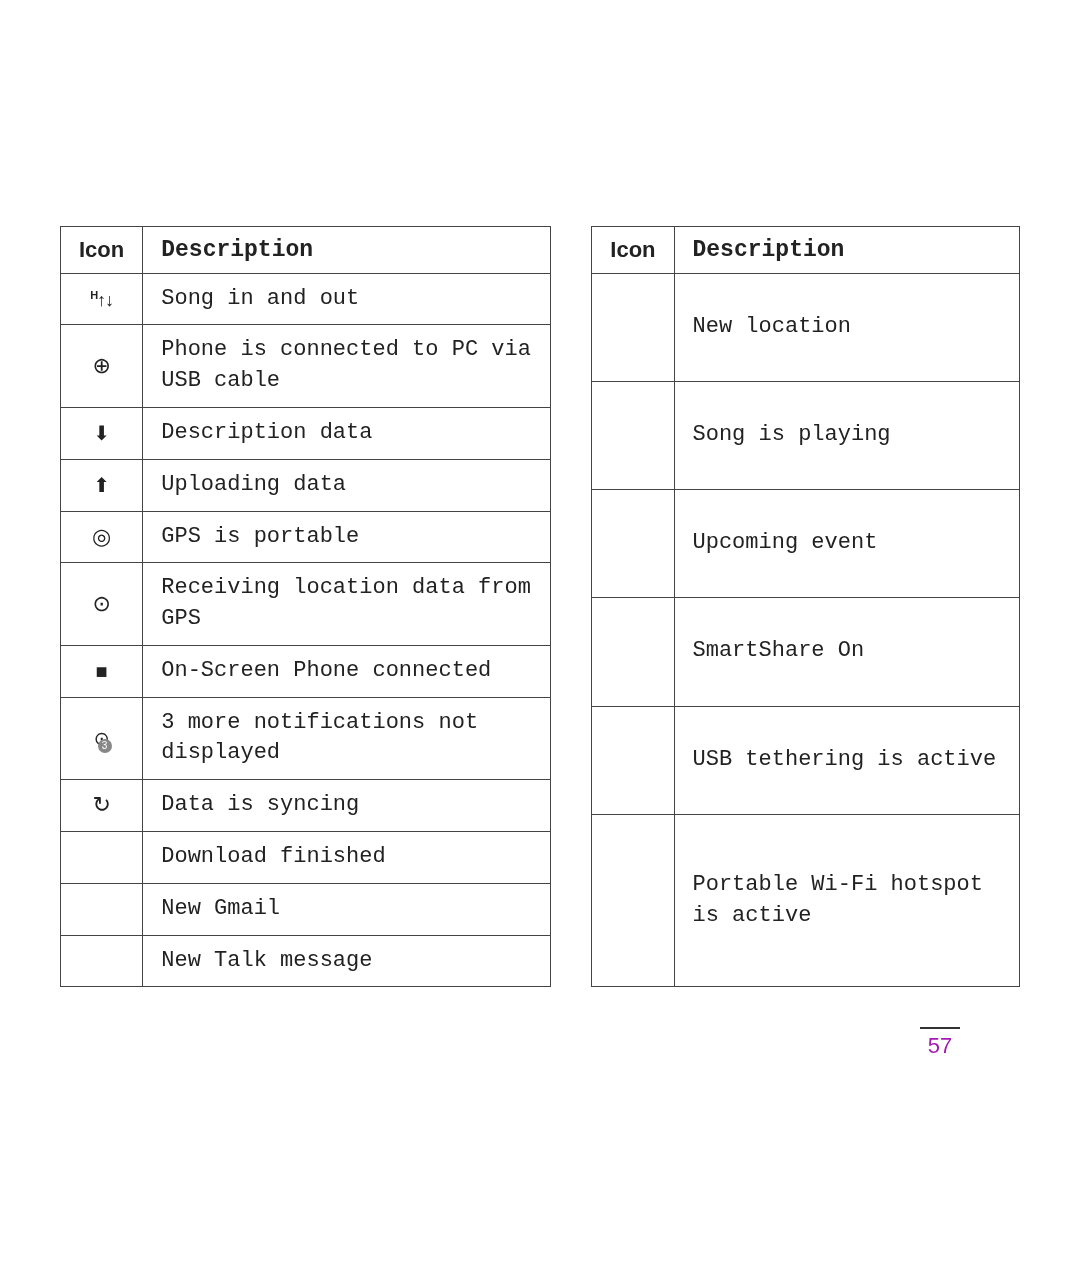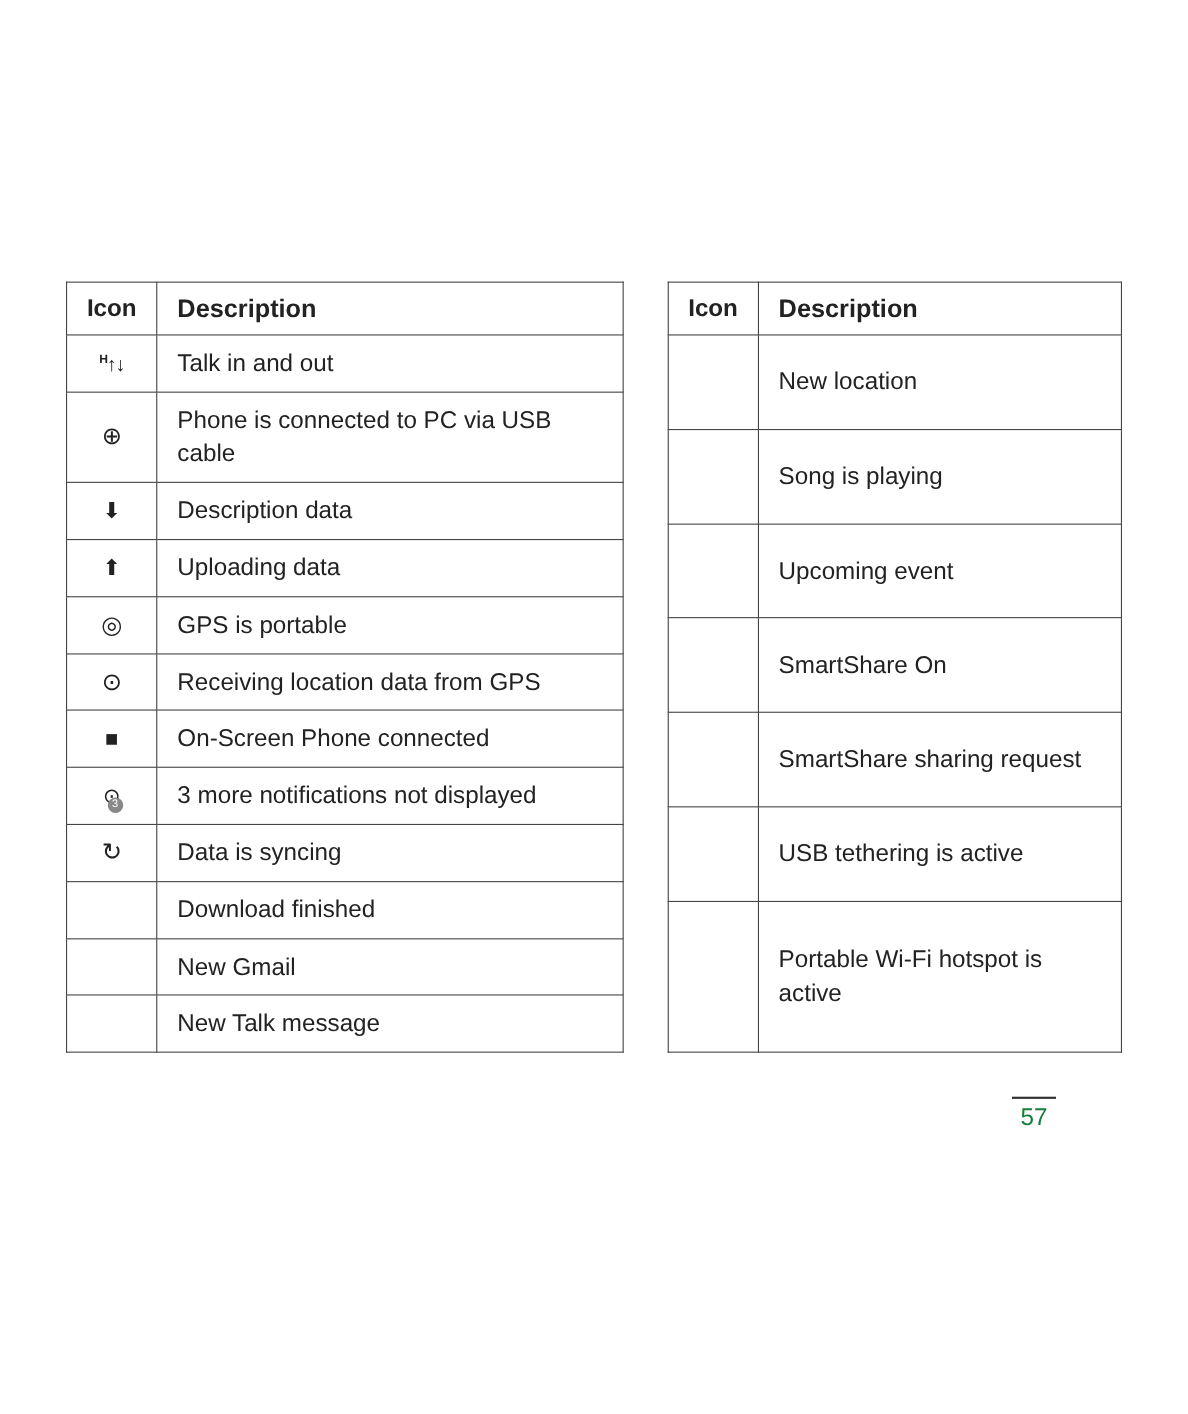--- a/index.html
+++ b/index.html
@@ -56,38 +56,39 @@
     }
 
     .icon-cell {
       width: 60px;
       text-align: center;
       font-size: 22px;
     }
 
     .desc-cell {
       min-width: 220px;
+      font-family: Liberation Mono, monospace;
     }
 
     .icon-symbol {
       font-size: 22px;
       display: inline-block;
     }
 
     .page-number-container {
       width: 100%;
       display: flex;
       justify-content: flex-end;
       margin-top: 40px;
       padding-right: 60px;
     }
 
     .page-number {
       font-size: 22px;
-      color: #15803d;
+      color: #a21caf;
       border-top: 2px solid #333;
       padding-top: 4px;
       min-width: 40px;
       text-align: center;
     }
   </style>
 </head>
 <body>
 
 <div class="page-content">
@@ -101,21 +102,21 @@
         </tr>
       </thead>
       <tbody>
 
         <tr>
           <td class="icon-cell">
             <span class="icon-symbol" style="font-size:18px; font-weight:bold; letter-spacing:-1px;">
               <sup style="font-size:11px;">H</sup>↑↓
             </span>
           </td>
-          <td class="desc-cell">Talk in and out</td>
+          <td class="desc-cell">Song in and out</td>
         </tr>
 
         <tr>
           <td class="icon-cell">
             <span class="icon-symbol">⊕</span>
           </td>
           <td class="desc-cell">Phone is connected to PC via USB cable</td>
         </tr>
 
         <tr>
@@ -222,26 +223,20 @@
           <td class="desc-cell">Upcoming event</td>
         </tr>
 
         <tr>
           <td class="icon-cell">
             <span class="icon-symbol"></span>
           </td>
           <td class="desc-cell">SmartShare On</td>
         </tr>
 
-        <tr>
-          <td class="icon-cell">
-            <span class="icon-symbol"></span>
-          </td>
-          <td class="desc-cell">SmartShare sharing request</td>
-        </tr>
 
         <tr>
           <td class="icon-cell">
             <span class="icon-symbol"></span>
           </td>
           <td class="desc-cell">USB tethering is active</td>
         </tr>
 
         <tr>
           <td class="icon-cell">

